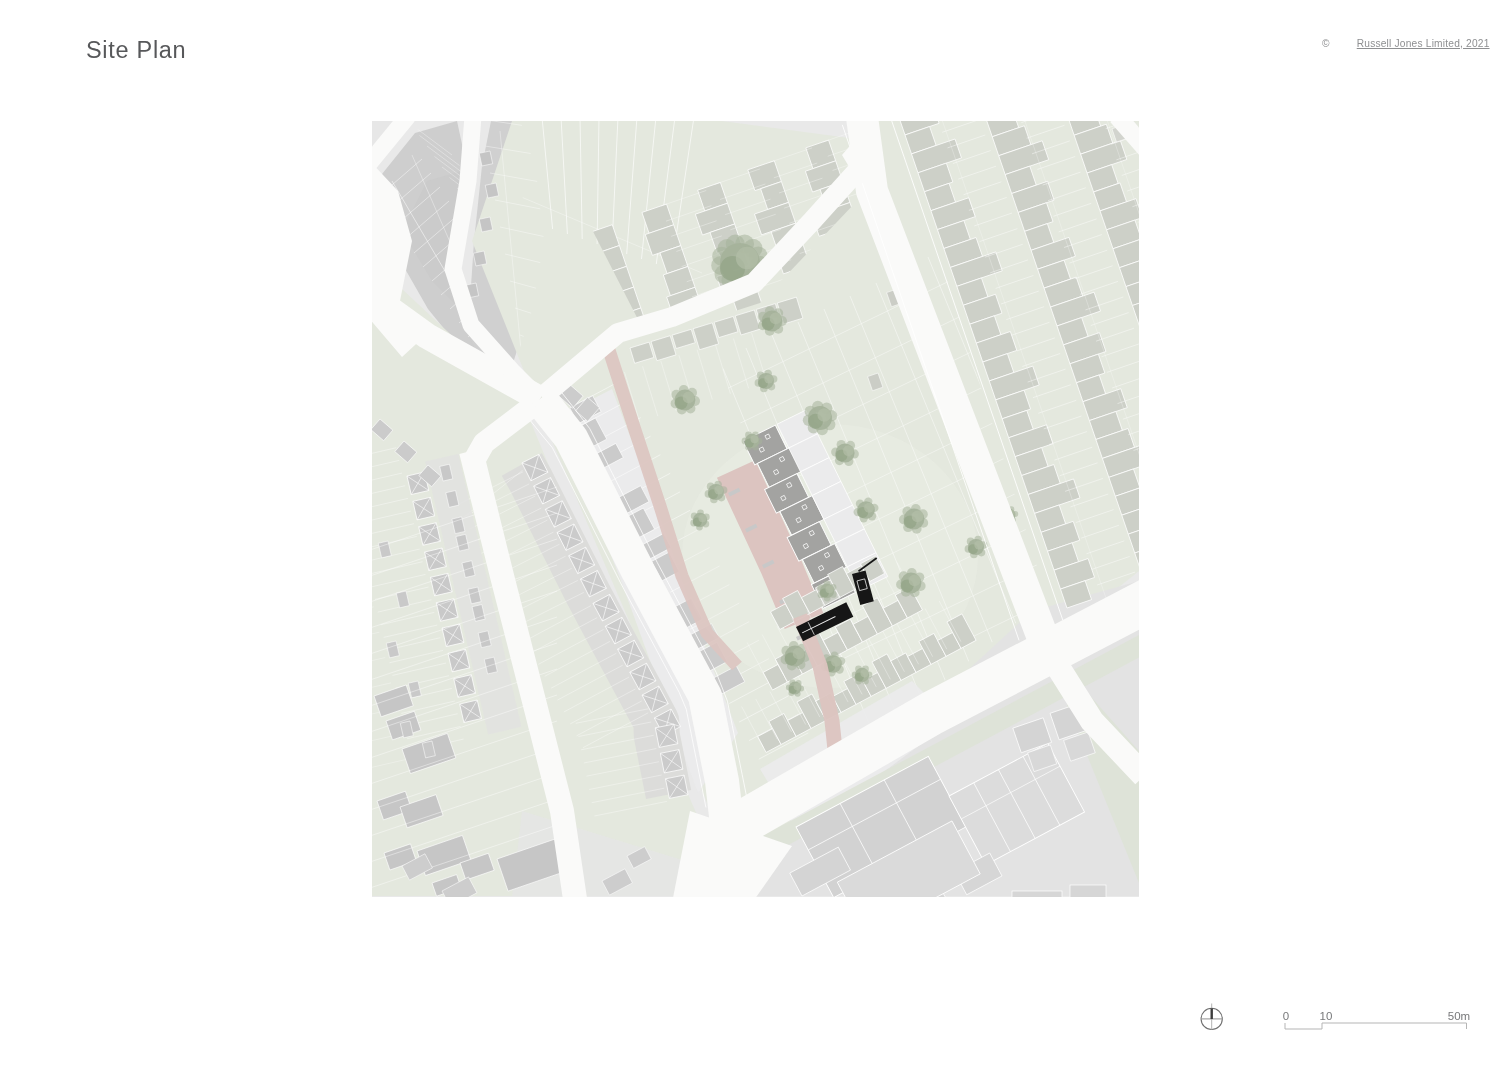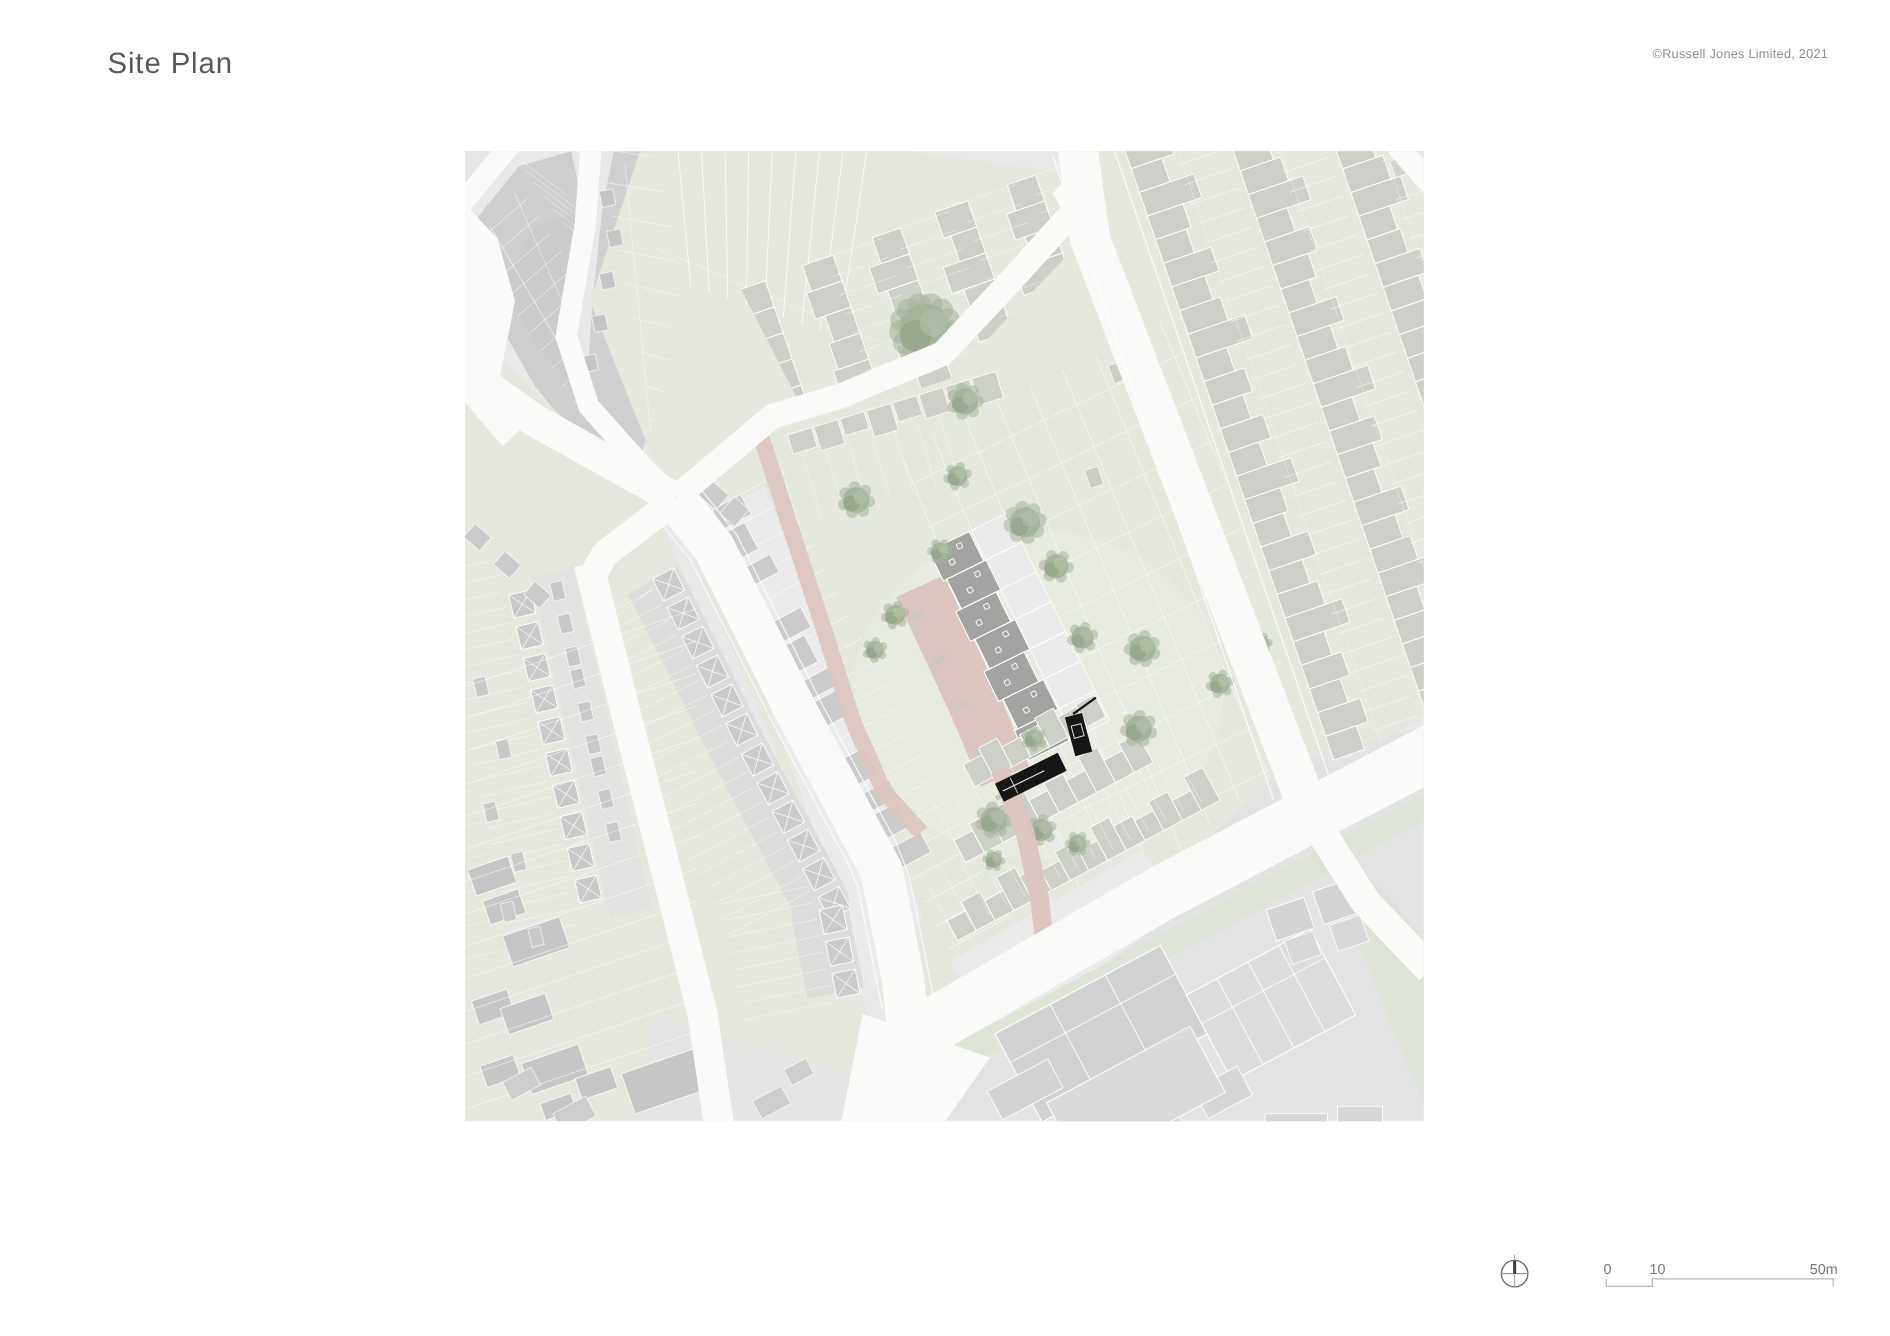--- a/index.html
+++ b/index.html
@@ -1,18 +1,18 @@
 <!DOCTYPE html>
 <html><head><meta charset="utf-8"><style>
 html,body{margin:0;padding:0;background:#ffffff;width:1512px;height:1069px;overflow:hidden;
 font-family:"Liberation Sans",sans-serif;}
 .abs{position:absolute;}
 #title{left:40px;top:37px;font-size:23.5px;color:#57585a;letter-spacing:0.7px;margin-left:46px;}
 #copy{left:1322px;top:37.5px;font-size:10.2px;color:#8e8f91;letter-spacing:0.2px;}
-#copy .t{margin-left:0;}
+#copy .t{margin-left:27px;text-decoration:underline;}
 </style></head>
 <body>
 <div class="abs" id="title">Site Plan</div>
 <div class="abs" id="copy">©<span class="t">Russell Jones Limited, 2021</span></div>
 <svg class="abs" style="left:372px;top:121px;filter:blur(0.3px)" width="767" height="776" viewBox="0 0 767 776">
 <rect x="-2" y="-2" width="771" height="780" fill="#e9e9e9"></rect>
 <polygon points="0.0,0.0 28.0,0.0 0.0,38.0" fill="#e7e7e7"></polygon>
 <polygon points="43.0,12.0 85.0,0.0 98.0,60.0 80.0,140.0 98.0,200.0 135.0,248.0 118.0,264.0 56.0,188.0 16.0,118.0 6.0,58.0" fill="#cecece"></polygon>
 <polygon points="119.0,0.0 146.0,0.0 162.0,50.0 170.0,120.0 158.0,190.0 140.0,245.0 116.0,262.0 96.0,210.0 102.0,120.0 110.0,45.0" fill="#d0d0d0"></polygon>
 <polygon points="55.0,60.0 90.0,50.0 82.0,140.0 96.0,196.0 60.0,160.0 30.0,110.0" fill="#cacaca" fill-opacity="0.75"></polygon>

